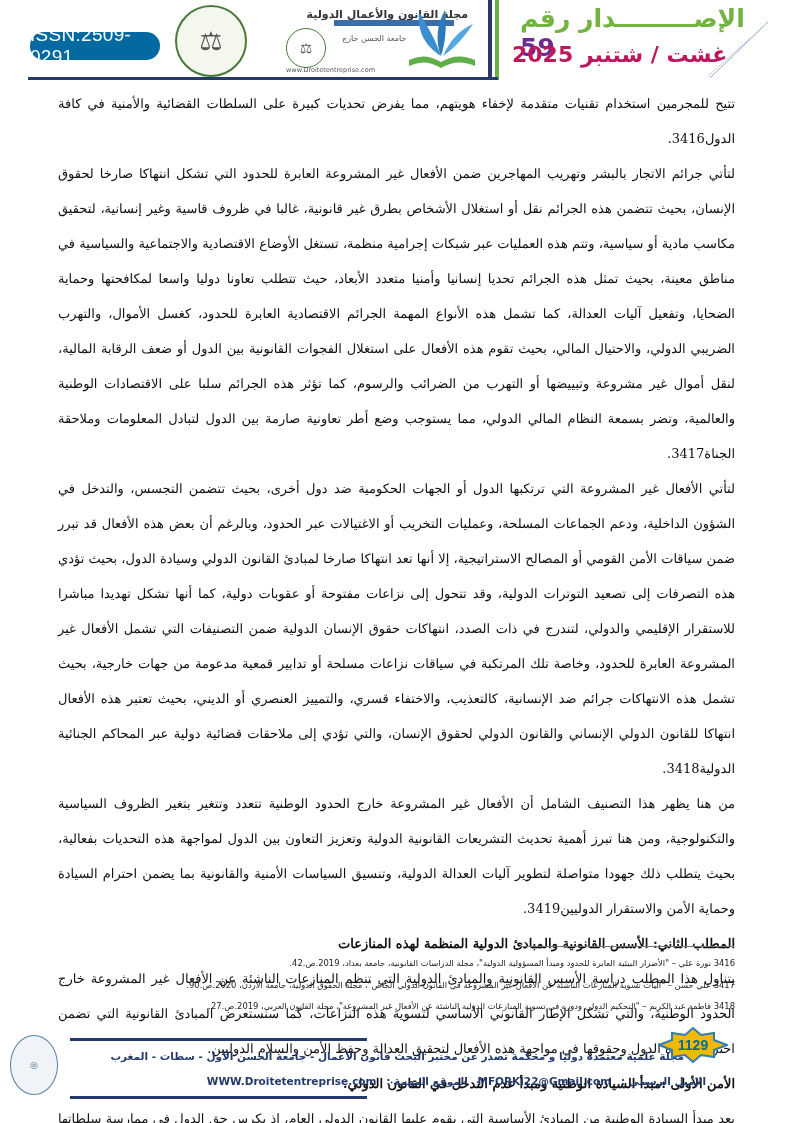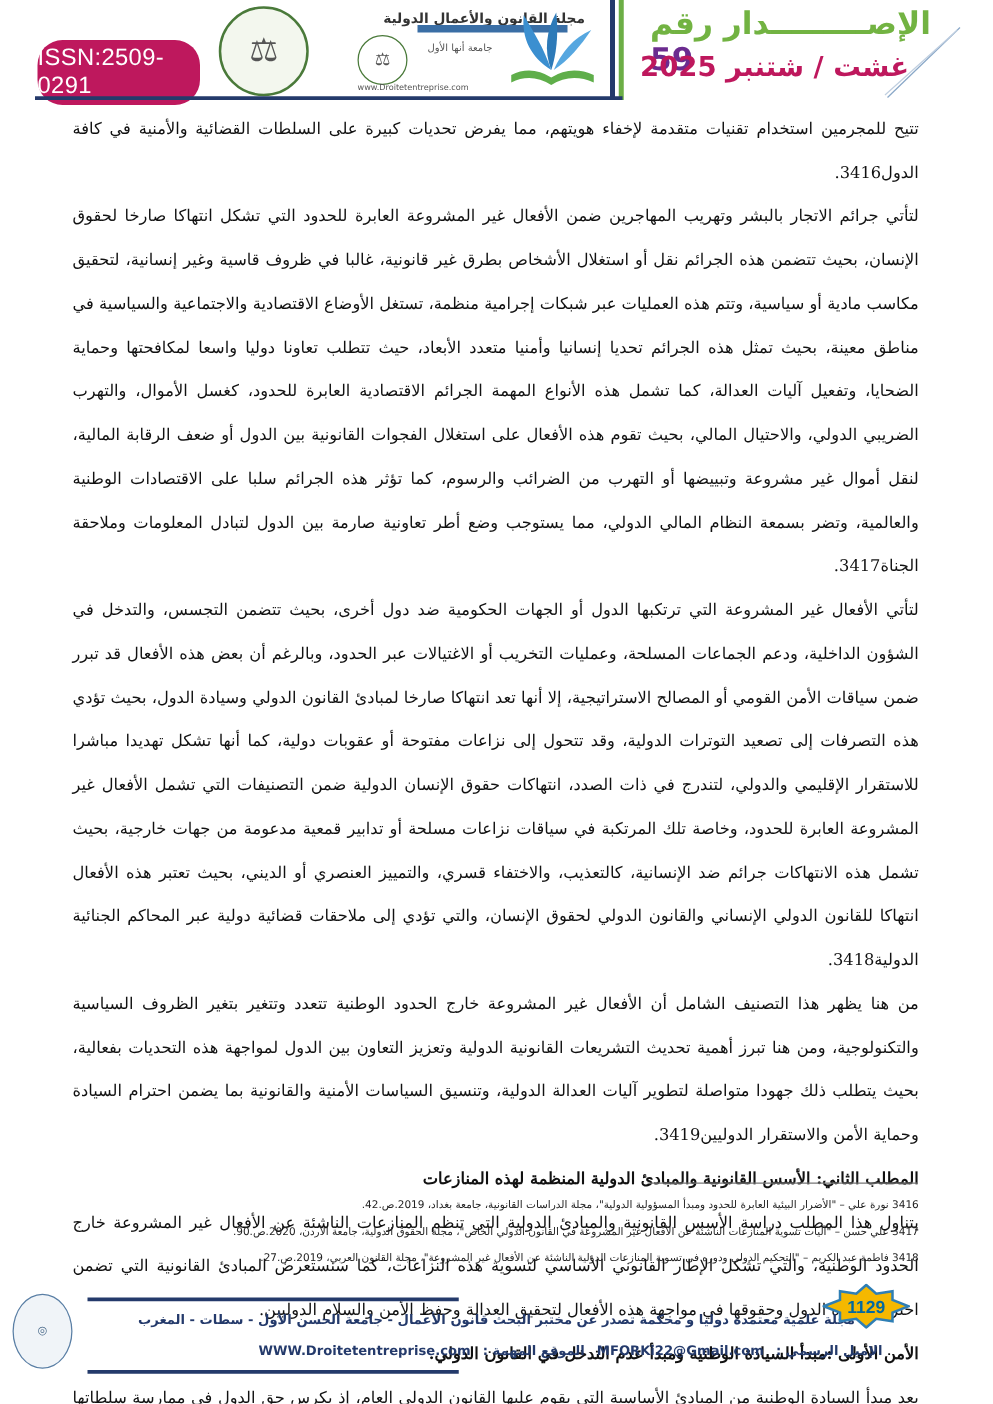--- a/index.html
+++ b/index.html
@@ -1,20 +1,20 @@
 <!DOCTYPE html>
 <html><head>
 <meta charset="utf-8">
 <style>
   html, body { margin:0; padding:0; background:#ffffff; }
   body { width:794px; height:1123px; position:relative; overflow:hidden; font-family:"DejaVu Sans", sans-serif; color:#111; }
 
   
   .header { position:absolute; left:0; top:0; width:794px; height:85px; }
-  .issn { position:absolute; left:30px; top:32px; width:130px; height:52px; background:#be185d; border-radius:20px; color:#fff; font-family:"Liberation Sans", sans-serif; font-size:19px; display:flex; align-items:center; justify-content:center; letter-spacing:0.3px; }
+  .issn { position:absolute; left:30px; top:32px; width:130px; height:28px; background:#0369a1; border-radius:20px; color:#fff; font-family:"Liberation Sans", sans-serif; font-size:19px; display:flex; align-items:center; justify-content:center; letter-spacing:0.3px; }
   .logo-lab { position:absolute; left:175px; top:5px; width:68px; height:68px; border-radius:50%; border:2px solid #4a7a3a; background:#f3f7ee; display:flex; align-items:center; justify-content:center; }
   .logo-lab .scale { font-size:26px; color:#555; }
   .logo-journal { position:absolute; left:282px; top:6px; width:190px; height:68px; }
   .logo-journal .jt { position:absolute; right:4px; top:2px; font-size:11px; color:#333; direction:rtl; font-weight:bold; }
   .logo-journal .bar { position:absolute; left:52px; top:14px; width:120px; height:6px; background:#3a6ea5; }
   .logo-journal .mini { position:absolute; left:4px; top:22px; width:38px; height:38px; border-radius:50%; border:1.5px solid #4a7a3a; display:flex; align-items:center; justify-content:center; font-size:14px; color:#555; }
   .logo-journal .uni { position:absolute; left:60px; top:28px; font-size:8px; color:#555; direction:rtl; }
   .logo-journal .url { position:absolute; left:4px; top:60px; font-size:6.5px; color:#555; }
   .book { position:absolute; left:405px; top:6px; width:72px; height:66px; }
   .vrule1 { position:absolute; left:488px; top:0; width:4px; height:80px; background:#243a6b; }
@@ -53,21 +53,21 @@
   <div class="issn">ISSN:2509-0291</div>
 
   <div class="logo-lab">
     <span class="scale">⚖</span>
   </div>
 
   <div class="logo-journal">
     <div class="jt">مجلة القانون والأعمال الدولية</div>
     <div class="bar"></div>
     <div class="mini">⚖</div>
-    <div class="uni">جامعة أنها الأول</div>
+    <div class="uni">جامعة الحسن خارج</div>
     <div class="url">www.Droitetentreprise.com</div>
   </div>
 
   <svg class="book" viewBox="0 0 72 66">
     <path d="M36 50 C20 40 12 25 14 6 C22 20 30 32 36 50Z" fill="#3b8fd0"></path>
     <path d="M36 50 C30 35 32 18 40 4 C42 22 40 38 36 50Z" fill="#2d7ab8"></path>
     <path d="M38 50 C44 36 54 24 68 18 C60 30 50 42 38 50Z" fill="#56a7e0"></path>
     <path d="M4 54 Q20 46 36 56 Q52 46 70 54 L70 60 Q52 52 36 62 Q20 52 4 60Z" fill="#5fae4a"></path>
   </svg>
 

